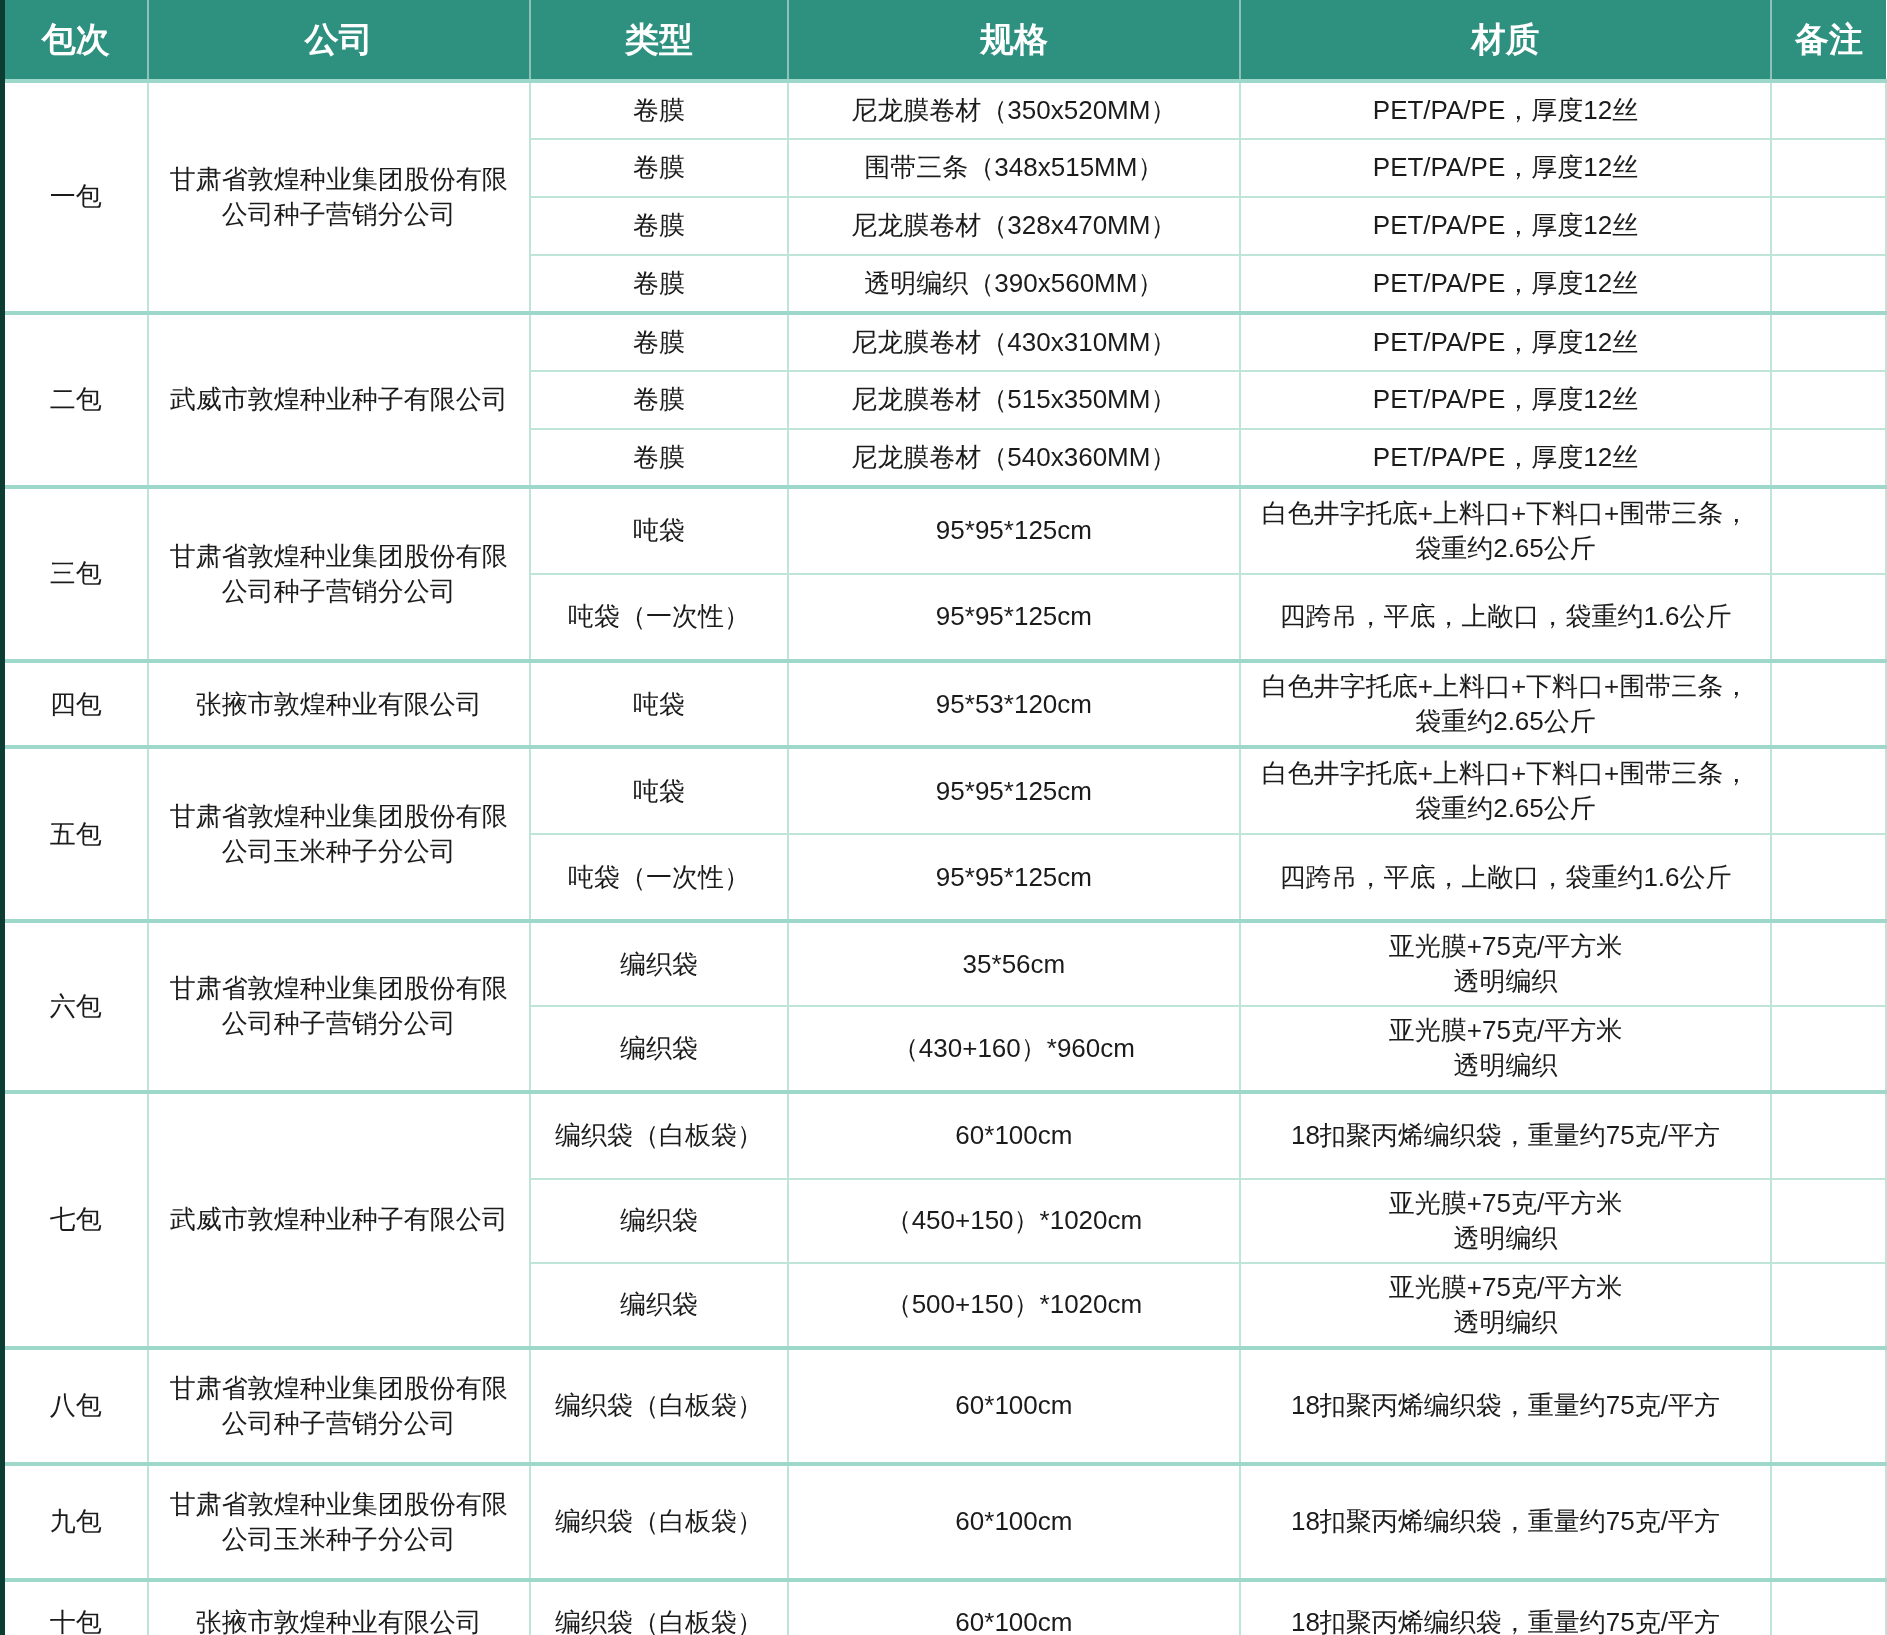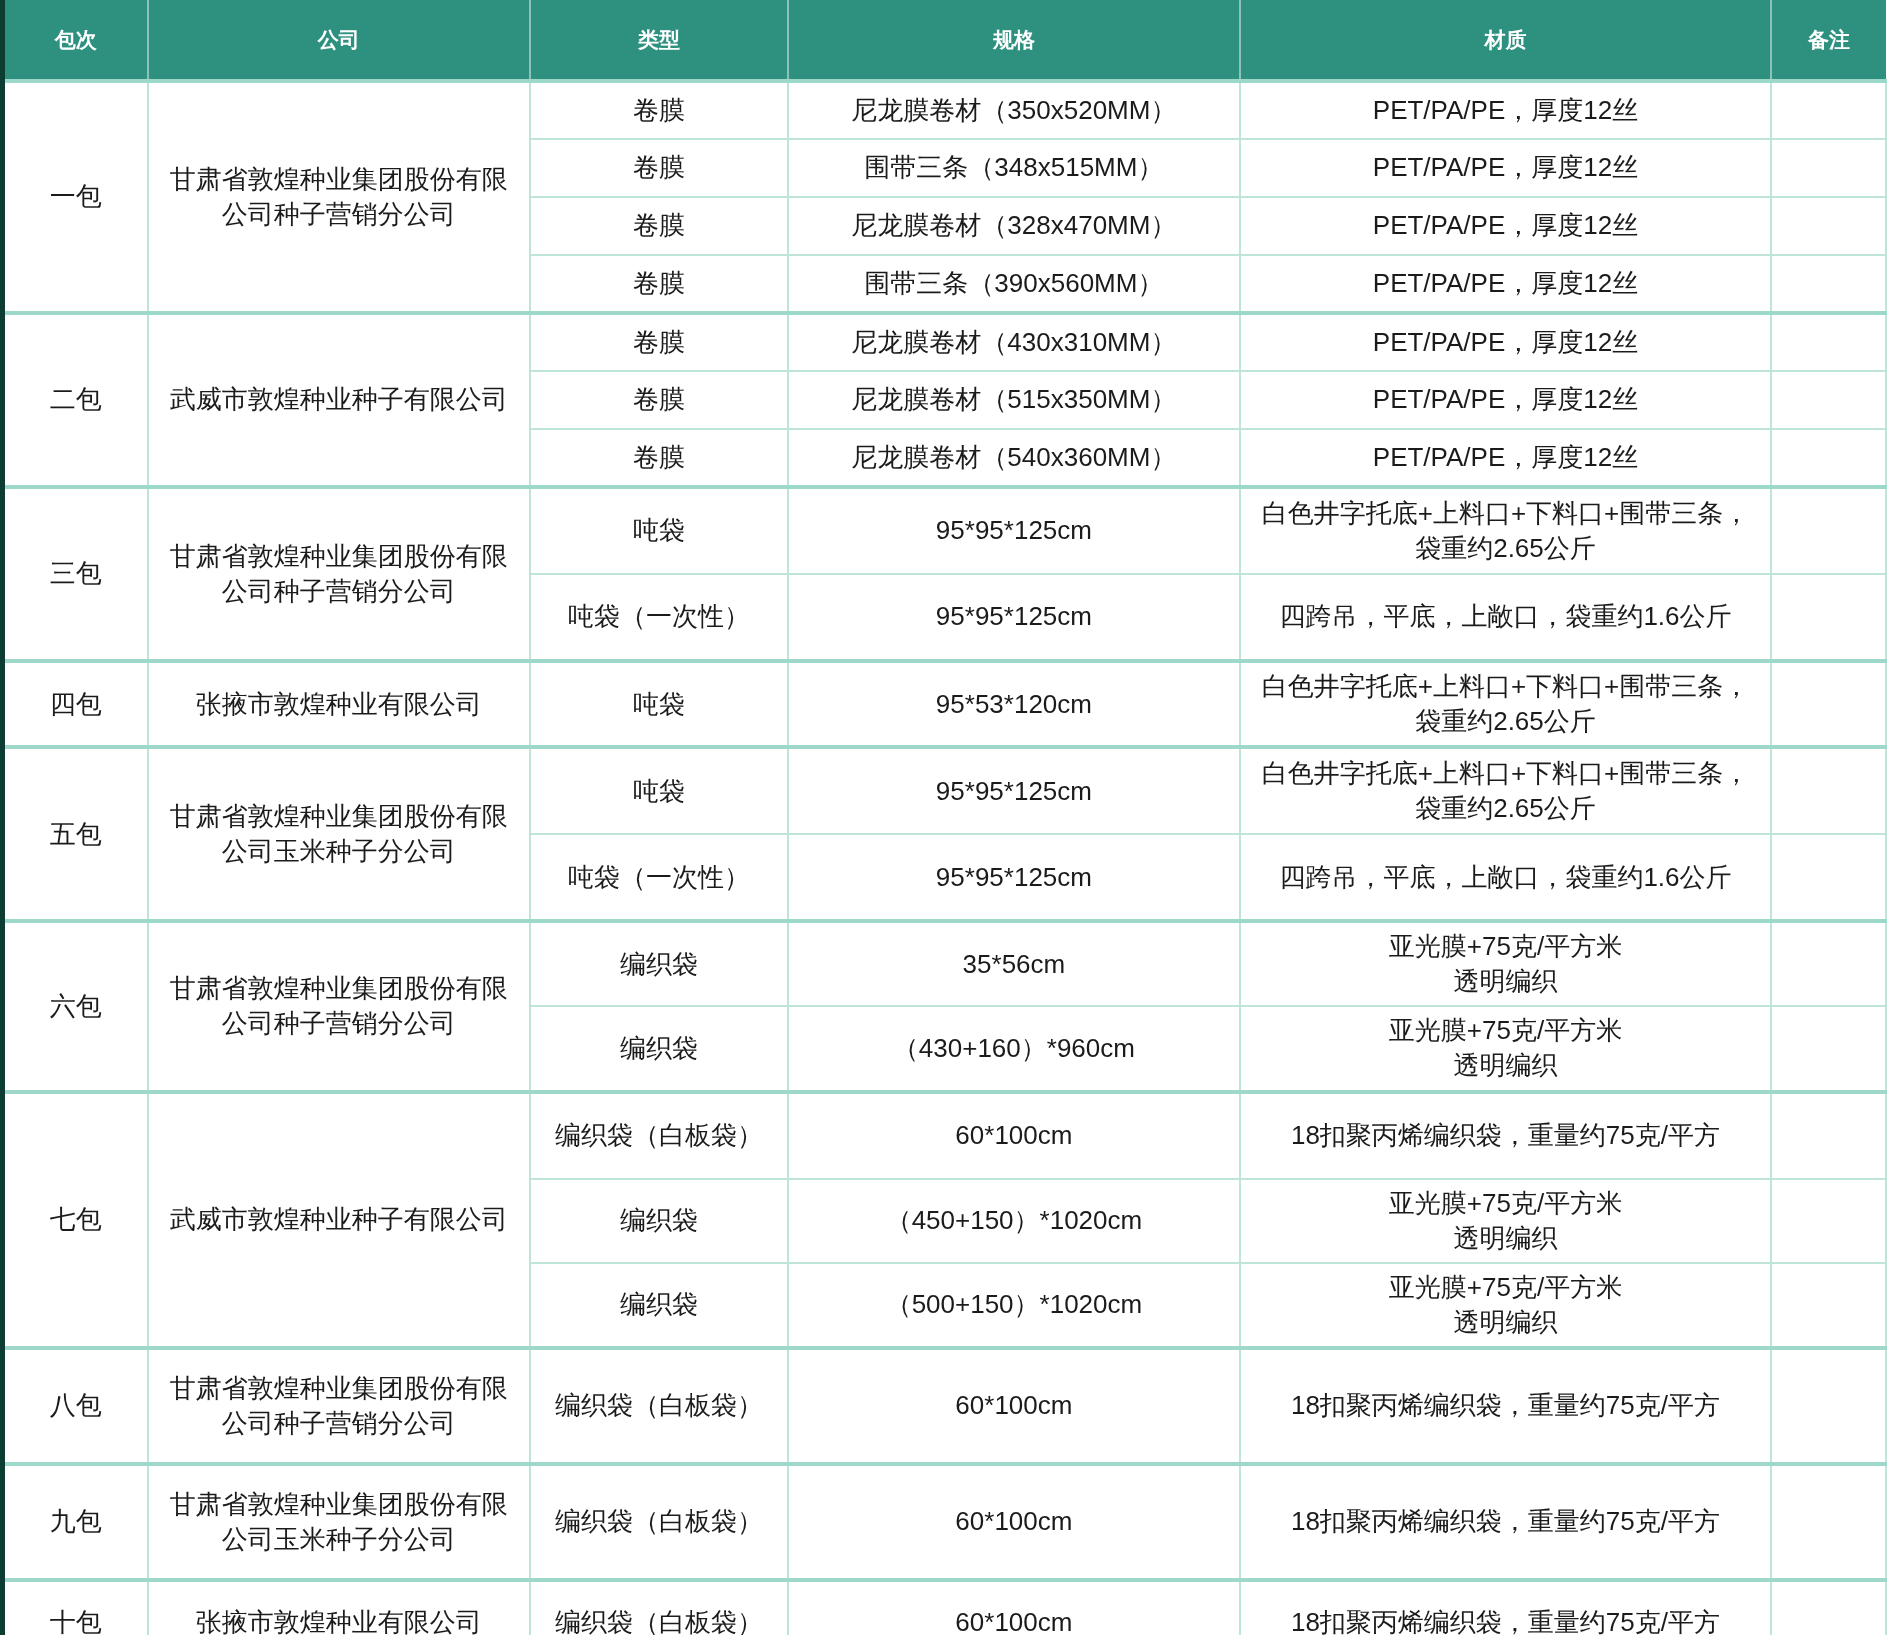--- a/index.html
+++ b/index.html
@@ -20,21 +20,21 @@
     width:1887px;
     table-layout:fixed;
     border-collapse:collapse;
     border-left:5px solid var(--outer);
     border-bottom:5px solid var(--outer);
     background:#ffffff;
   }
   thead th{
     background:var(--header-bg);
     color:var(--header-text);
-    font-size:21px;
+    font-size:34px;
     font-weight:bold;
     height:79px;
     padding:0 6px;
     border-left:2px solid rgba(255,255,255,0.45);
     border-bottom:4px solid var(--group-divider);
     text-align:center;
     vertical-align:middle;
   }
   thead th:first-child{border-left:none;}
   tbody td{
@@ -95,21 +95,21 @@
         <td class="note"></td>
       </tr>
       <tr class="h-sm">
         <td class="type">卷膜</td>
         <td class="spec">尼龙膜卷材（328x470MM）</td>
         <td class="material">PET/PA/PE，厚度12丝</td>
         <td class="note"></td>
       </tr>
       <tr class="h-sm">
         <td class="type">卷膜</td>
-        <td class="spec">围带三条（390x560MM）</td>
+        <td class="spec">透明编织（390x560MM）</td>
         <td class="material">PET/PA/PE，厚度12丝</td>
         <td class="note"></td>
       </tr>
       <tr class="h-sm group-start">
         <td class="pkg" rowspan="3">二包</td>
         <td class="company" rowspan="3">武威市敦煌种业种子有限公司</td>
         <td class="type">卷膜</td>
         <td class="spec">尼龙膜卷材（430x310MM）</td>
         <td class="material">PET/PA/PE，厚度12丝</td>
         <td class="note"></td>

